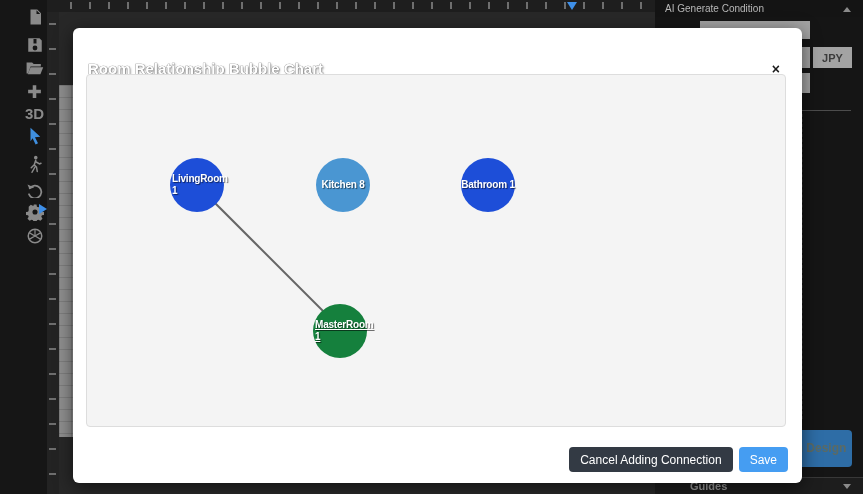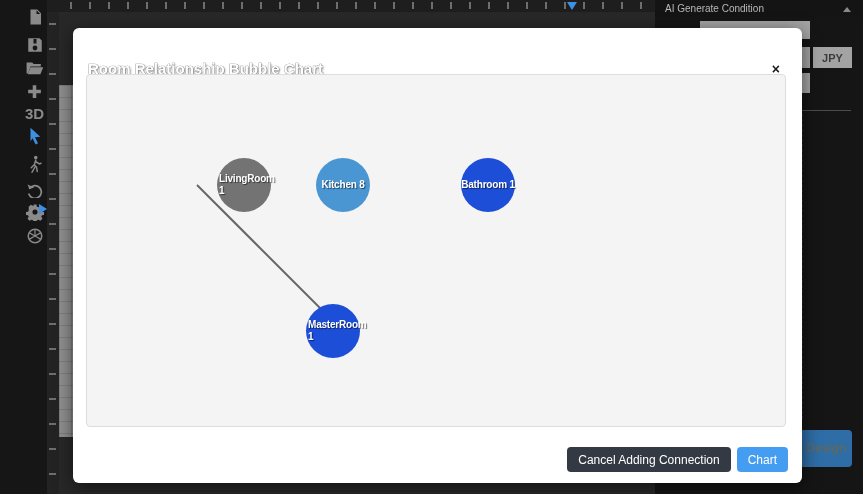--- a/index.html
+++ b/index.html
@@ -163,39 +163,43 @@
   </div>
   <div id="rp-box1" class="rp-box"></div>
   <div id="rp-box2" class="rp-box"></div>
   <div id="rp-jpy" class="rp-box">
     <span>JPY</span>
   </div>
   <div id="rp-box3" class="rp-box"></div>
   <div id="rp-divider"></div>
   <div id="rp-dashed"></div>
   <button id="rp-floorplan">orPlan Design</button>
+  <div id="rp-guides">
+    <span class="txt">Guides</span>
+    <span class="chev-down"></span>
+  </div>
 </div>
 
 <div id="modal" class="abs">
   <div id="modal-title">Room Relationship Bubble Chart</div>
   <div id="modal-close">×</div>
   <div id="bubble-canvas">
       <svg width="700" height="353">
         <line x1="110" y1="110" x2="256" y2="256" stroke="#666666" stroke-width="2"></line>
       </svg>
-      <div class="bubble" style="left: 83px; top: 83px; height: 54px; width: 54px; background: #737373; margin-left: 47px;">
+      <div class="bubble" style="left: 83px; top: 83px; height: 54px; width: 54px; background: #1d4ed8;">
         <span>LivingRoom 1</span>
       </div>
       <div class="bubble nowrap" style="left: 229px; top: 83px; height: 54px; width: 54px; background: rgb(74, 150, 210);">
         <span>Kitchen 8</span>
       </div>
       <div class="bubble nowrap" style="left: 374px; top: 83px; height: 54px; width: 54px; background: #1d4ed8;">
         <span>Bathroom 1</span>
       </div>
-      <div class="bubble" style="left: 219px; top: 229px; height: 54px; width: 54px; background: #1d4ed8;">
+      <div class="bubble" style="left: 226px; top: 229px; height: 54px; width: 54px; background: #15803d; text-decoration: underline;">
         <span>MasterRoom 1</span>
       </div>
     </div>
   <div id="modal-footer">
     <button id="btn-cancel">Cancel Adding Connection</button>
-    <button id="btn-save">Chart</button>
+    <button id="btn-save">Save</button>
   </div>
 </div>
 
 </body></html>

